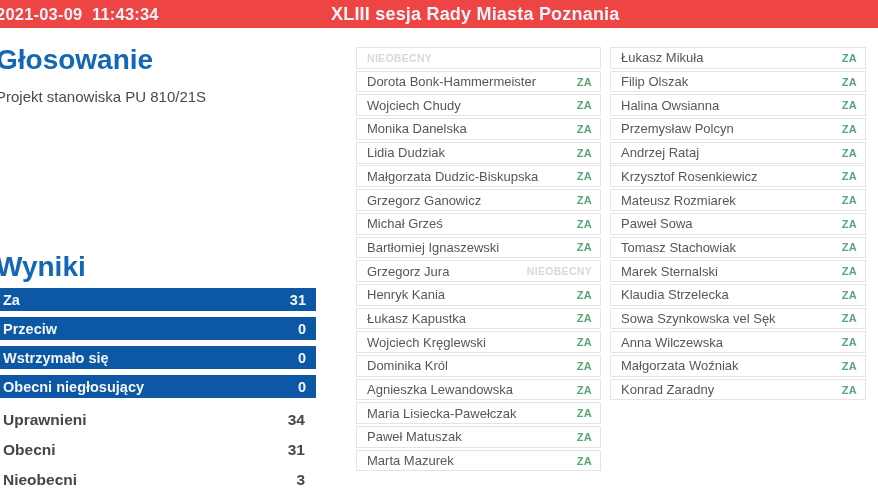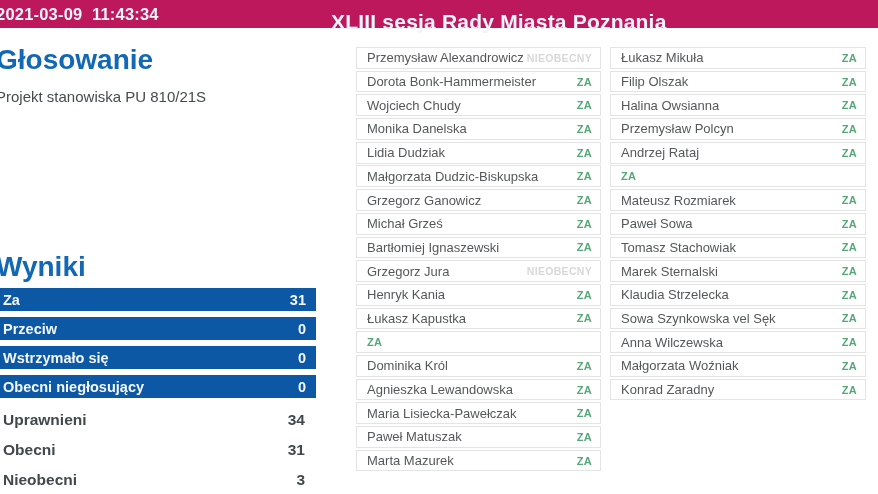--- a/index.html
+++ b/index.html
@@ -6,29 +6,29 @@
   body{
     width:878px;height:494px;
     background:#ffffff;
     font-family:"Liberation Sans", sans-serif;
     overflow:hidden;
     position:relative;
   }
   
   .topbar{
     position:absolute;left:0;top:0;width:878px;height:28px;
-    background:#be185d;color:#eef4fb;
+    background:#ef4444;color:#eef4fb;
   }
   .topbar .timestamp{
     position:absolute;left:-4px;top:0;height:28px;line-height:28px;
     font-size:16.5px;font-weight:700;letter-spacing:.2px;white-space:pre;
   }
   .topbar .session-title{
-    position:absolute;left:331px;top:8px;height:44px;line-height:28px;
-    font-size:21px;font-weight:700;letter-spacing:.2px;white-space:nowrap;
+    position:absolute;left:331px;top:0;height:44px;line-height:28px;
+    font-size:18px;font-weight:700;letter-spacing:.2px;white-space:nowrap;
   }
   
   .heading{
     position:absolute;left:-4px;
     font-size:28px;font-weight:700;color:#1268b4;white-space:nowrap;
   }
   #voting-heading{top:44px;}
   #results-heading{top:251px;}
   .subject{
     position:absolute;left:-4px;top:88px;
@@ -105,21 +105,20 @@
     <span>31</span>
   </div>
   <div class="stat-row">
     <span>Nieobecni</span>
     <span>3</span>
   </div>
 </div>
 
 <div class="vote-col" id="vote-col-1">
     <div class="vote-row">
-      <span class="vote-name">Przemysław Alexandrowicz</span>
       <span class="vote-value absent">NIEOBECNY</span>
     </div>
     <div class="vote-row">
       <span class="vote-name">Dorota Bonk-Hammermeister</span>
       <span class="vote-value za">ZA</span>
     </div>
     <div class="vote-row">
       <span class="vote-name">Wojciech Chudy</span>
       <span class="vote-value za">ZA</span>
     </div>
@@ -153,20 +152,21 @@
     </div>
     <div class="vote-row">
       <span class="vote-name">Henryk Kania</span>
       <span class="vote-value za">ZA</span>
     </div>
     <div class="vote-row">
       <span class="vote-name">Łukasz Kapustka</span>
       <span class="vote-value za">ZA</span>
     </div>
     <div class="vote-row">
+      <span class="vote-name">Wojciech Kręglewski</span>
       <span class="vote-value za">ZA</span>
     </div>
     <div class="vote-row">
       <span class="vote-name">Dominika Król</span>
       <span class="vote-value za">ZA</span>
     </div>
     <div class="vote-row">
       <span class="vote-name">Agnieszka Lewandowska</span>
       <span class="vote-value za">ZA</span>
     </div>
@@ -198,20 +198,21 @@
     </div>
     <div class="vote-row">
       <span class="vote-name">Przemysław Polcyn</span>
       <span class="vote-value za">ZA</span>
     </div>
     <div class="vote-row">
       <span class="vote-name">Andrzej Rataj</span>
       <span class="vote-value za">ZA</span>
     </div>
     <div class="vote-row">
+      <span class="vote-name">Krzysztof Rosenkiewicz</span>
       <span class="vote-value za">ZA</span>
     </div>
     <div class="vote-row">
       <span class="vote-name">Mateusz Rozmiarek</span>
       <span class="vote-value za">ZA</span>
     </div>
     <div class="vote-row">
       <span class="vote-name">Paweł Sowa</span>
       <span class="vote-value za">ZA</span>
     </div>

